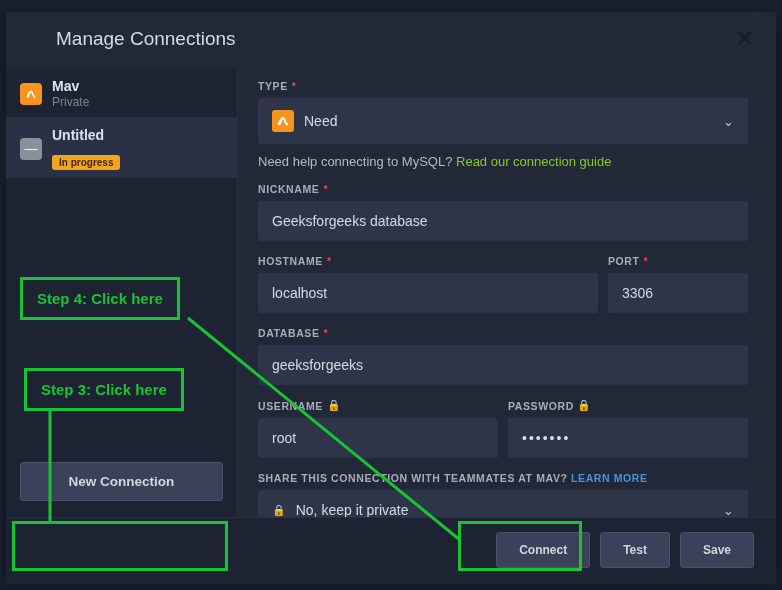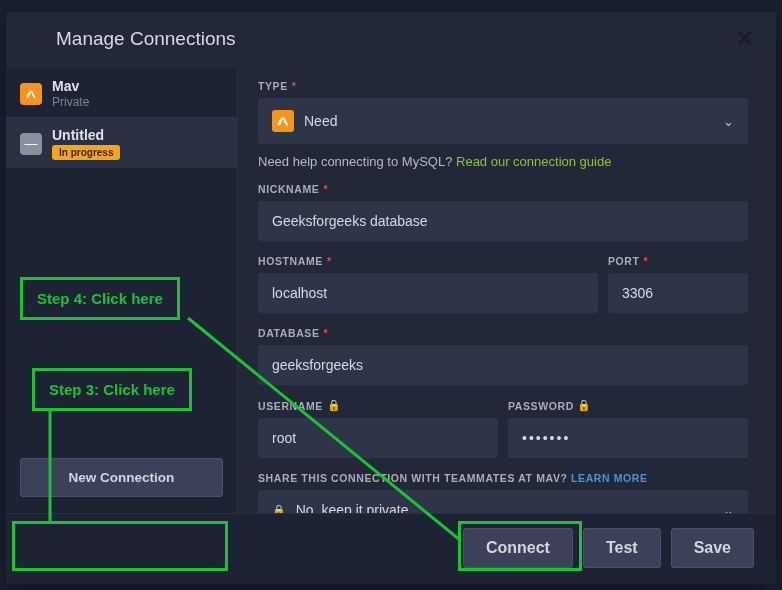--- a/index.html
+++ b/index.html
@@ -73,21 +73,21 @@
   .conn-name { font-size: 14px; font-weight: 600; color: #dde1e8; line-height: 1.2; }
   .conn-sub { font-size: 12px; color: #7c828e; line-height: 1.2; }
   .badge {
     display: inline-block;
     background: #f7a41d;
     color: #3a2a00;
     font-size: 10px;
     font-weight: 600;
     padding: 2px 7px;
     border-radius: 3px;
-    margin-top: 1px;
+    margin-top: 11px;
   }
   .new-conn-wrap {
     padding: 12px 14px 16px 14px;
   }
   .new-conn-btn {
     width: 100%;
     background: #3a4158;
     border: 1px solid #4a5268;
     color: #d2d6de;
     font-size: 13.5px;
@@ -151,21 +151,21 @@
     justify-content: flex-end;
     gap: 10px;
     padding: 14px 22px 16px 22px;
     background: #1d2332;
     border-top: 1px solid #2a3042;
   }
   .footer-btn {
     background: #3a4158;
     border: 1px solid #4a5268;
     color: #d2d6de;
-    font-size: 16px;
+    font-size: 12px;
     font-weight: 600;
     padding: 10px 22px;
     border-radius: 3px;
     cursor: pointer;
   }
   
   .annot-box {
     position: absolute;
     border: 3px solid #18c431;
     pointer-events: none;
@@ -324,20 +324,20 @@
 
   <div class="footer">
     <button class="footer-btn">Connect</button>
     <button class="footer-btn">Test</button>
     <button class="footer-btn">Save</button>
   </div>
 
 </div>
 
 <div class="annot-label" style="top:277px; left:20px;">Step 4: Click here</div>
-<div class="annot-label" style="top:368px; left:32px;">Step 3: Click here</div>
+<div class="annot-label" style="top:368px; left:24px;">Step 3: Click here</div>
 <div class="annot-box" style="top:521px; left:12px; width:216px; height:50px;"></div>
 <div class="annot-box" style="top:521px; left:458px; width:124px; height:50px;"></div>
 
 <svg class="annot-line">
   <line x1="50" y1="410" x2="50" y2="521" stroke="#18c431" stroke-width="3"></line>
   <line x1="188" y1="318" x2="460" y2="540" stroke="#18c431" stroke-width="3"></line>
 </svg>
 
 </body></html>

